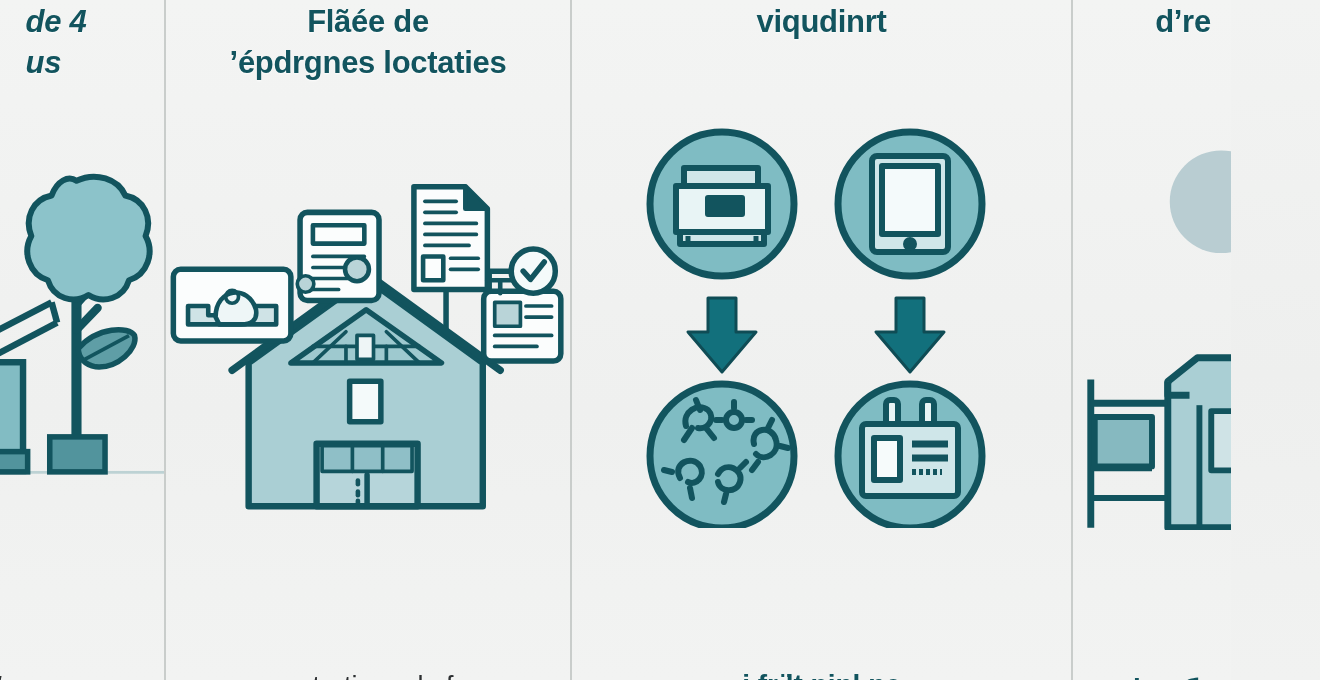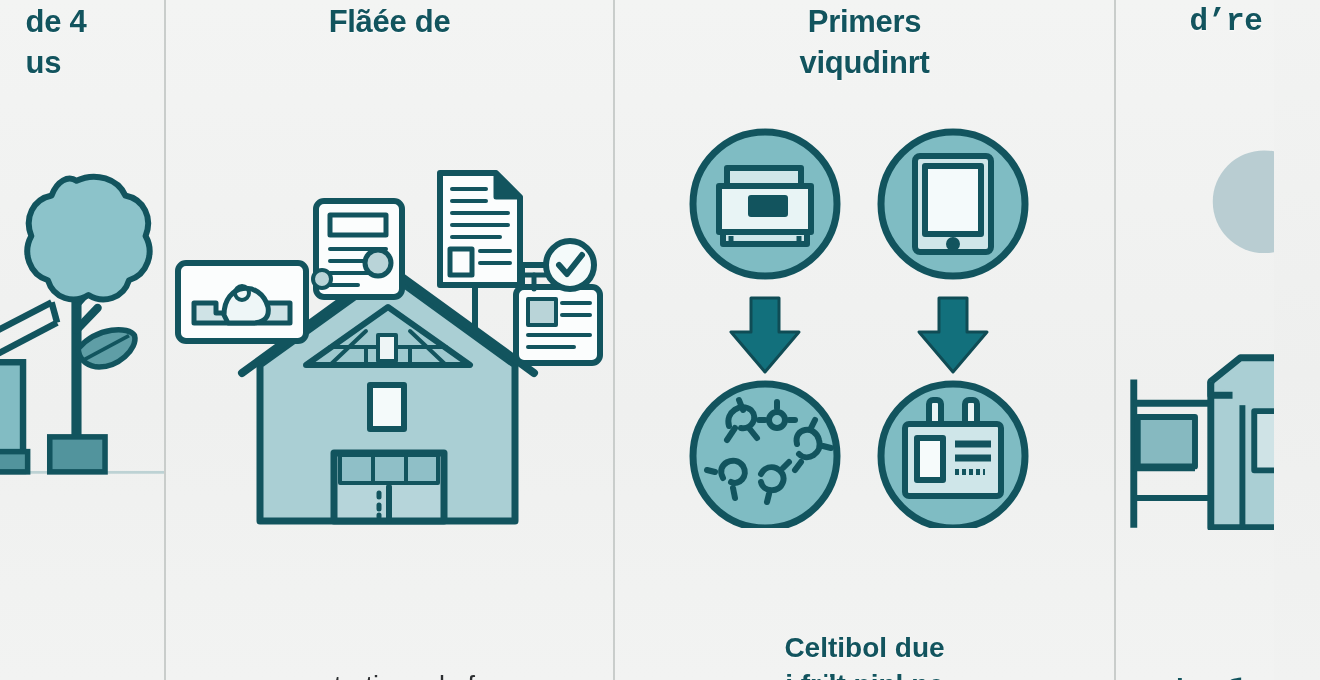--- a/index.html
+++ b/index.html
@@ -16,38 +16,38 @@
   }
   .panel{
     position:relative;
     height:100%;
     box-sizing:border-box;
     display:flex;flex-direction:column;align-items:center;
     background:linear-gradient(180deg,#f3f4f3 0%,#eff0ef 60%,#f2f3f2 100%);
     overflow:hidden;
   }
   .panel + .panel{border-left:2px solid #c9cdcb;}
-  .p1{width:164px;}
-  .p2{width:449px;}
+  .p1{width:164px;font-style:italic;}
+  .p2{width:406px;}
   .p3{width:501px;}
   .p4{width:160px;}
 
   .panel-title{
     color:#12545e;
     font-weight:bold;
     font-size:31px;
     line-height:1.32;
     text-align:center;
     letter-spacing:-0.3px;
     white-space:nowrap;
     margin-top:2px;
     text-shadow:0 1px 2px rgba(255,255,255,.85);
   }
   .p1 .panel-title{text-align:left;margin-left:-52px;}
-  .p4 .panel-title{text-align:center;margin-left:62px;font-family:Liberation Mono, monospace;}
+  .p4 .panel-title{text-align:center;margin-left:62px;}
 
   .panel-caption{
     position:absolute;
     left:0;right:0;
     bottom:-24px;
     color:#12545e;
     font-weight:bold;
     font-size:28px;
     line-height:1.34;
     text-align:center;
@@ -130,20 +130,21 @@
     <div class="panel-caption">
       <div>du</div>
       <div>ue)</div>
       <div style="color:#2c2f31;font-weight:normal;">e Ide</div>
     </div>
   </div>
 
   <div class="panel p2">
     <div class="panel-title">
       <div>Flãée de</div>
+      <div>’épdrgnes loctaties</div>
     </div>
 
     <div class="art blurlayer">
       <svg width="440" height="370" viewBox="0 0 440 370">
         <g stroke="#12545e" stroke-linejoin="round" stroke-linecap="round">
 
           <path d="M 305 128 L 305 200" stroke-width="6" fill="none"></path>
           <path d="M 122 188 L 160 210" stroke-width="6" fill="none"></path>
           <path d="M 352 112 L 352 190" stroke-width="6" fill="none"></path>
           <path d="M 330 110 L 395 110" stroke-width="6" fill="none"></path>
@@ -222,21 +223,20 @@
       </svg>
     </div>
 
     <div class="panel-caption dark">
       <span>ontortionnel of</span>
     </div>
   </div>
 
   <div class="panel p3">
     <div class="panel-title">
-      <div>Primers</div>
       <div>viqudinrt</div>
     </div>
 
     <div class="art blurlayer">
       <svg width="400" height="400" viewBox="0 0 400 400">
 
         <g>
           <circle cx="100" cy="76" r="72" fill="#7fbcc3" stroke="#12545e" stroke-width="7"></circle>
           <g stroke="#12545e" stroke-width="6" fill="none" stroke-linejoin="round">
             <rect x="62" y="40" width="74" height="20" fill="#cfe6e9"></rect>
@@ -297,21 +297,20 @@
             <rect x="252" y="310" width="26" height="42" fill="#f6fbfb"></rect>
             <path d="M 290 316 L 326 316" stroke-width="7"></path>
             <path d="M 290 330 L 326 330" stroke-width="7"></path>
             <path d="M 290 344 L 320 344" stroke-width="6" stroke-dasharray="4 3"></path>
           </g>
         </g>
       </svg>
     </div>
 
     <div class="panel-caption">
-      <div>Celtibol due</div>
       <div>i fr ̈lt pinl ne</div>
     </div>
   </div>
 
   <div class="panel p4">
     <div class="panel-title">
       <div>d’re</div>
     </div>
 
     <div class="art blurlayer">

